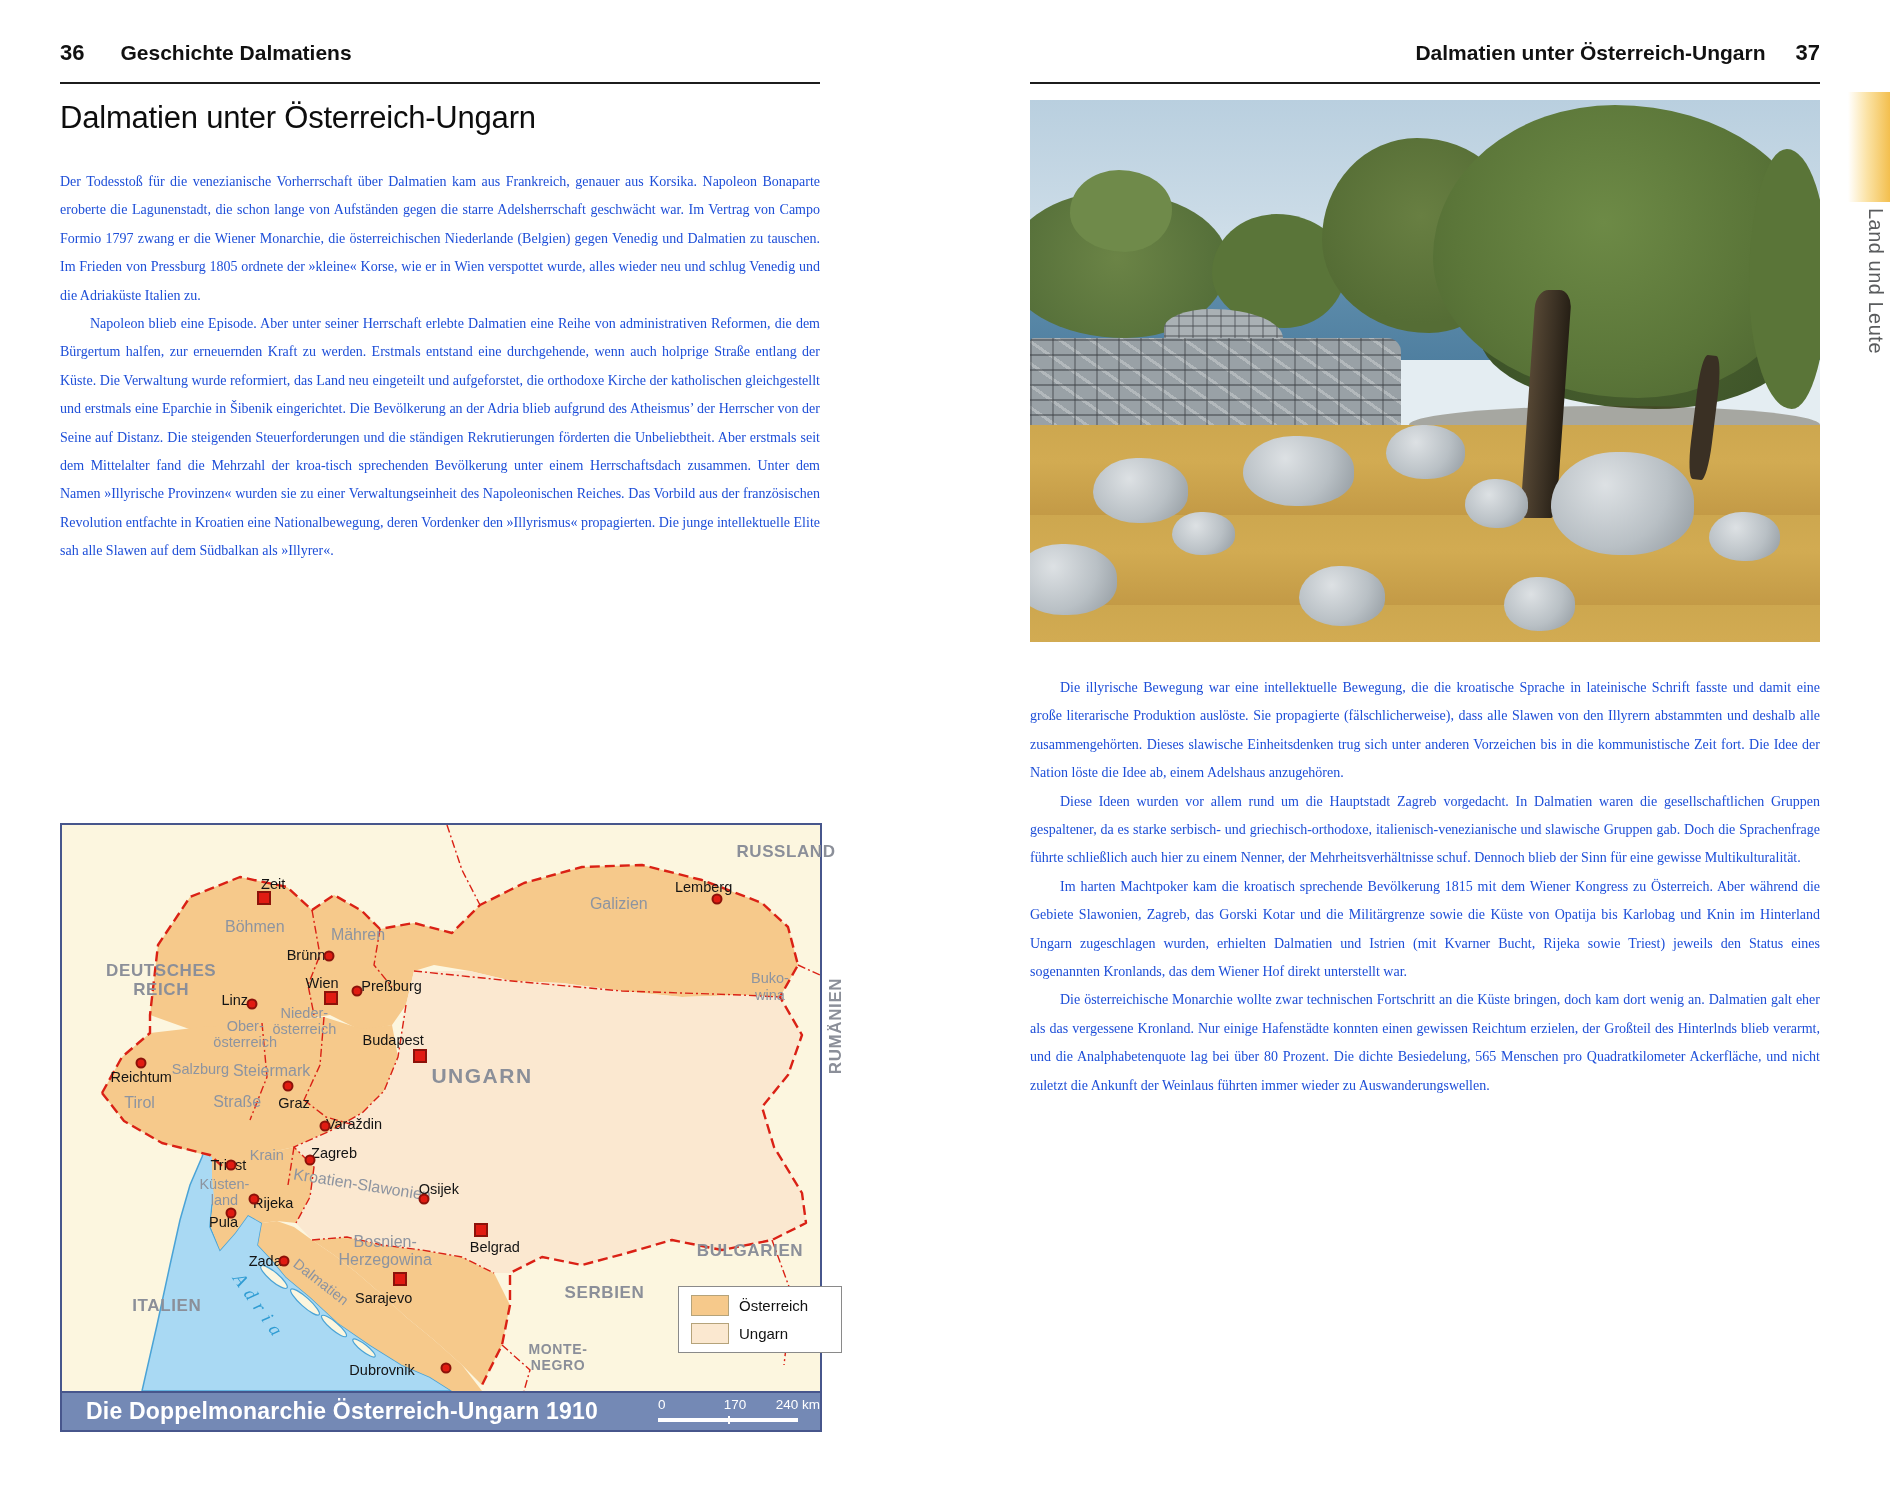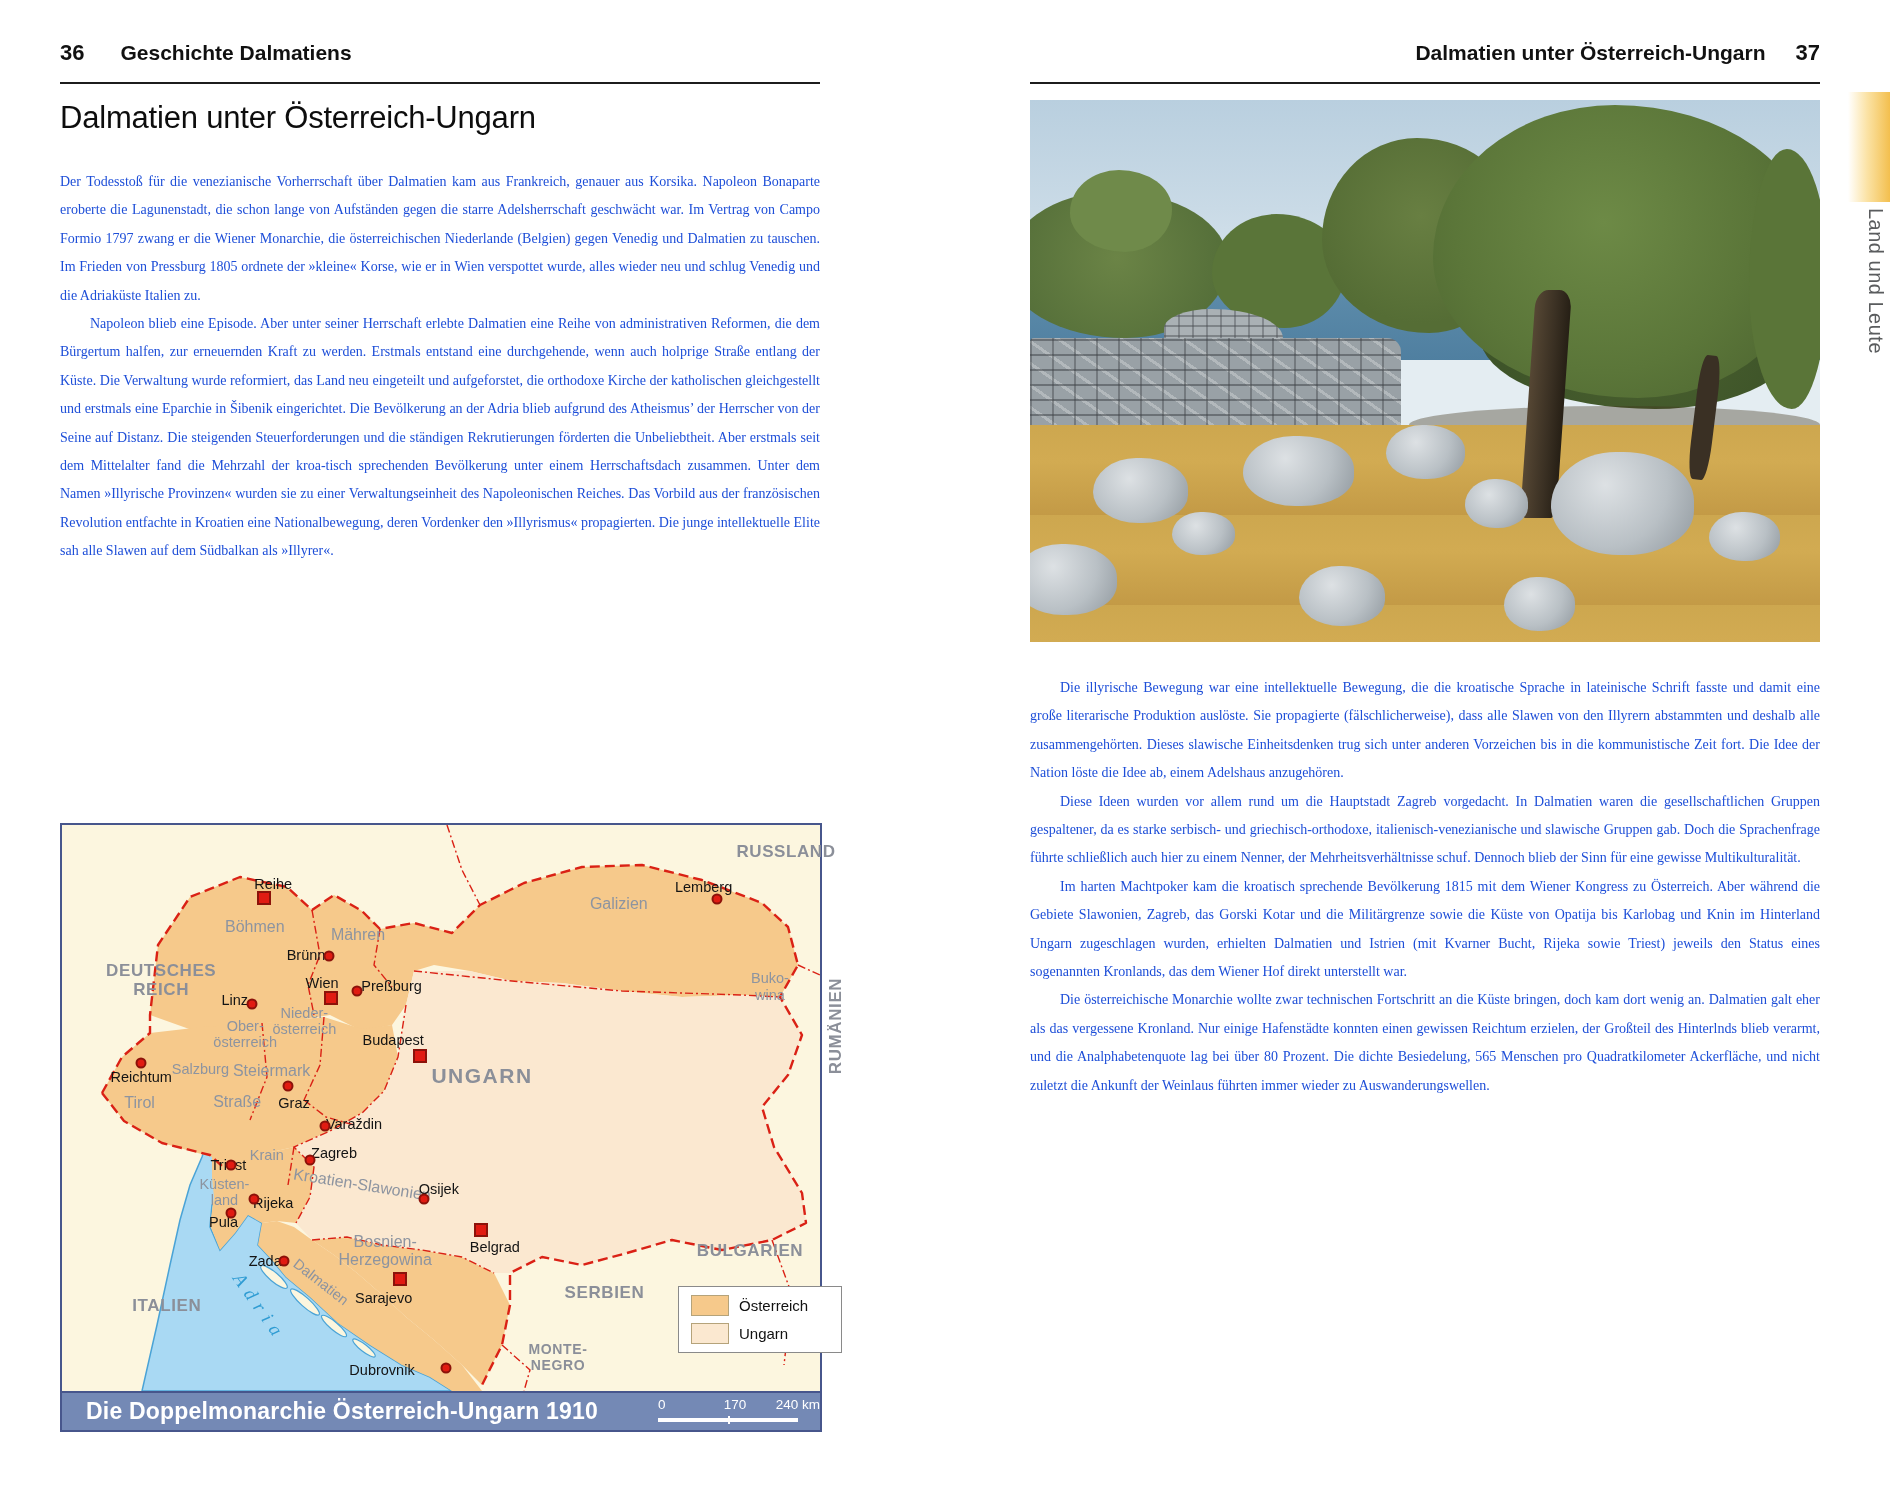--- a/index.html
+++ b/index.html
@@ -192,21 +192,21 @@
         <path d="M385,0 L400,45 L418,80"></path>
         <path d="M736,140 L758,150"></path>
         <path d="M710,415 L730,470 L722,540"></path>
         <path d="M440,520 L468,545 L462,566"></path>
       </g>
     </svg>
     <div id="map-overlay">
         <div class="lbl country" style="left: 90.5%; top: 4.8%; transform: translate(-50%, -50%);">RUSSLAND</div>
         <div class="lbl city" style="left: 80.2%; top: 10.9%; transform: translate(-50%, -50%);">Lemberg</div>
         <div class="lbl region" style="left: 69.6%; top: 13.9%; transform: translate(-50%, -50%);">Galizien</div>
-        <div class="lbl city" style="left: 26.4%; top: 10.4%; transform: translate(-50%, -50%);">Reihe</div>
+        <div class="lbl city" style="left: 26.4%; top: 10.4%; transform: translate(-50%, -50%);">Zeit</div>
         <div class="lbl region" style="left: 24.1%; top: 18.1%; transform: translate(-50%, -50%);">Böhmen</div>
         <div class="lbl region" style="left: 37%; top: 19.4%; transform: translate(-50%, -50%);">Mähren</div>
         <div class="lbl city" style="left: 30.5%; top: 22.9%; transform: translate(-50%, -50%);">Brünn</div>
         <div class="lbl country" style="left: 12.4%; top: 27.3%; transform: translate(-50%, -50%);">DEUTSCHES
 REICH</div>
         <div class="lbl city" style="left: 32.5%; top: 28%; transform: translate(-50%, -50%);">Wien</div>
         <div class="lbl city" style="left: 41.2%; top: 28.5%; transform: translate(-50%, -50%);">Preßburg</div>
         <div class="lbl city" style="left: 21.6%; top: 31%; transform: translate(-50%, -50%);">Linz</div>
         <div class="lbl region small" style="left: 30.3%; top: 34.6%; transform: translate(-50%, -50%);">Nieder-
 österreich</div>

